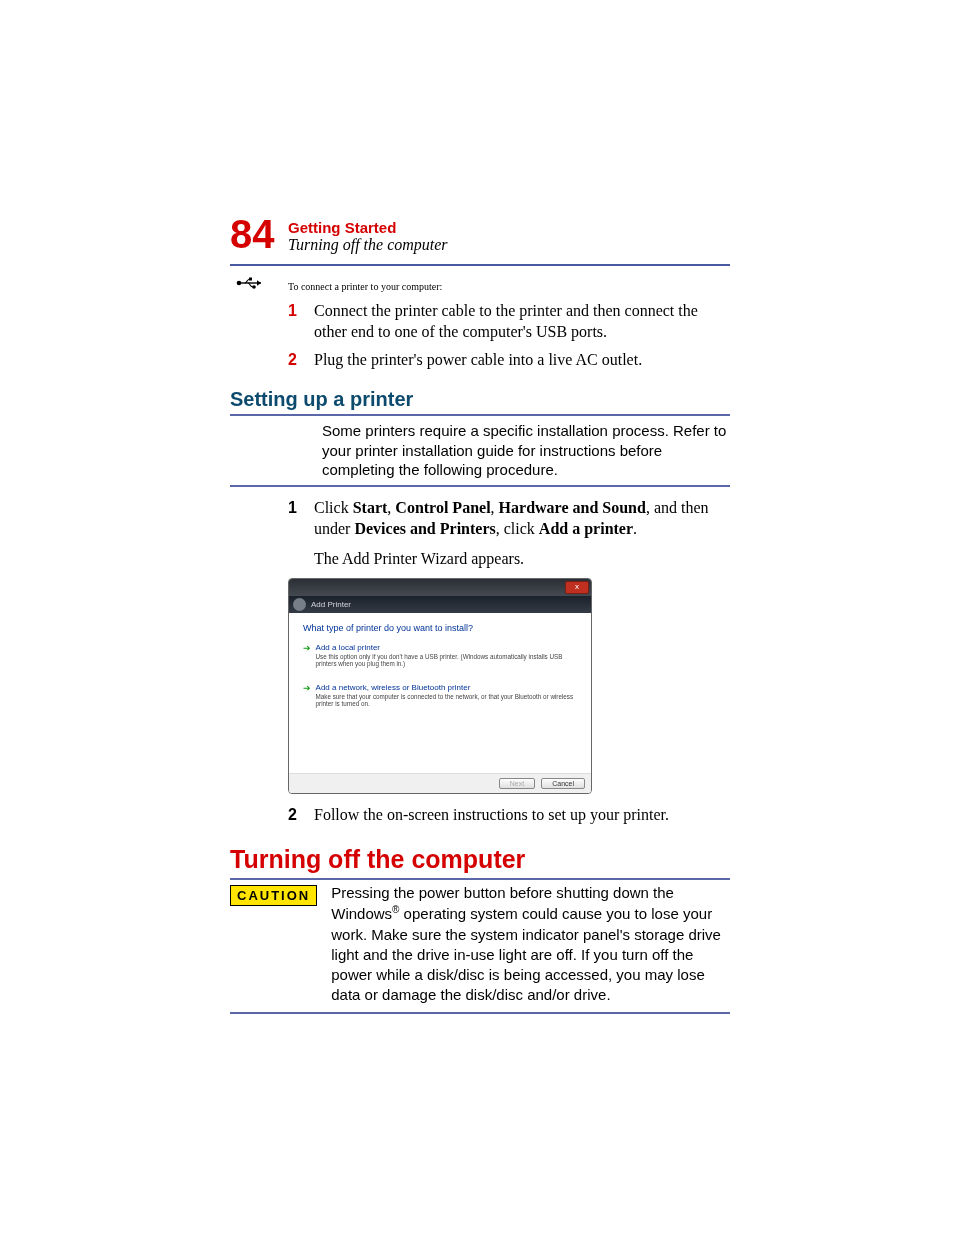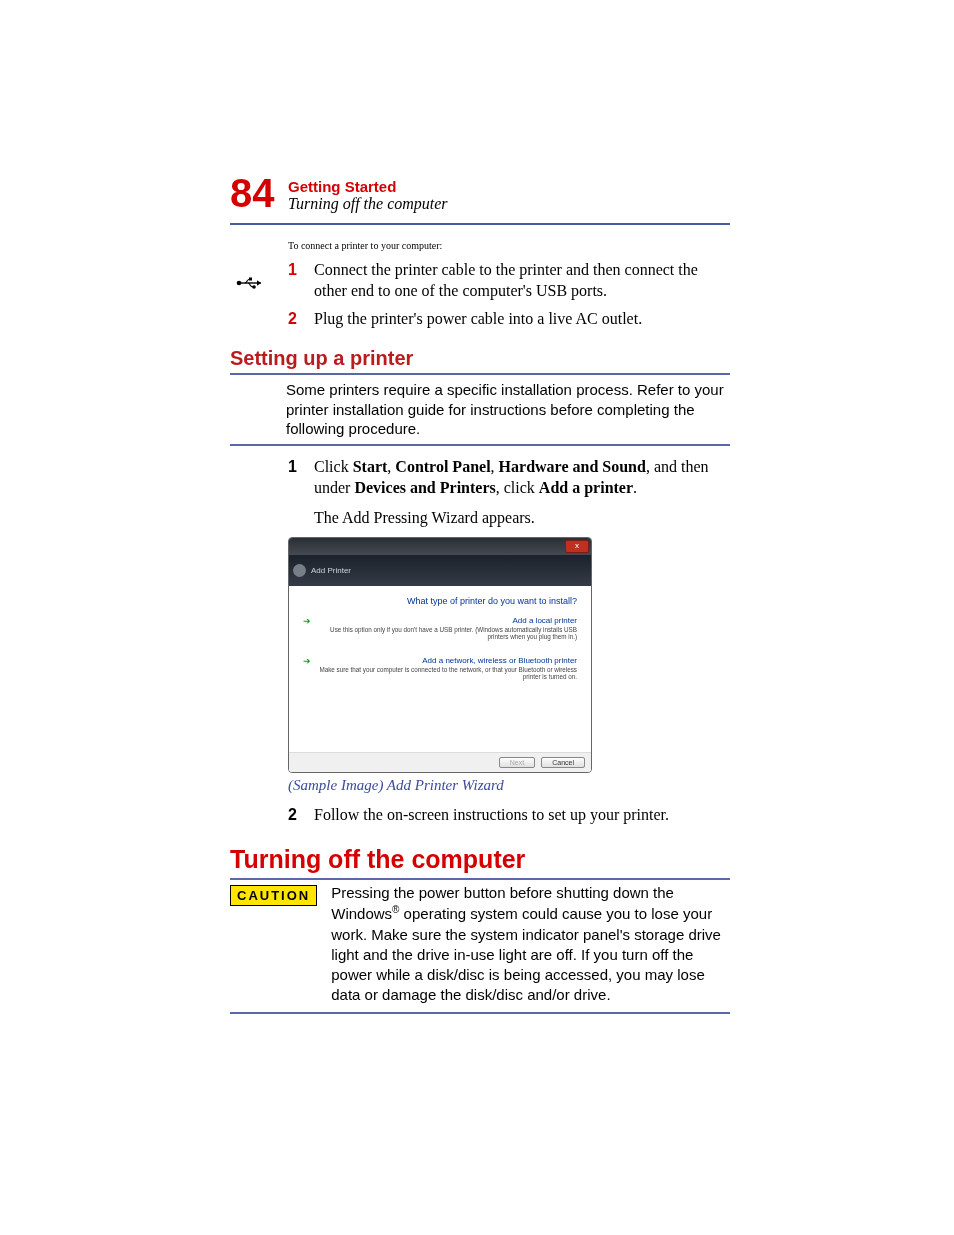--- a/index.html
+++ b/index.html
@@ -26,20 +26,21 @@
     line-height: 1;
     width: 58px;
     flex-shrink: 0;
   }
   .header-text { margin-top: 6px; }
   .chapter-title {
     font-family: "Arial Narrow", Arial, sans-serif;
     font-weight: 700;
     font-size: 15px;
     color: #d50000;
+    margin-top: 41px;
   }
   .section-title-italic {
     font-style: italic;
     font-size: 16px;
   }
   .hr-blue {
     border: none;
     border-top: 2px solid #4a5aa0;
     margin: 4px 0 14px 0;
   }
@@ -76,36 +77,36 @@
   }
   .usb-icon {
     position: absolute;
     left: 236px;
     top: 272px;
     font-size: 20px;
   }
   h2.section {
     font-family: "Arial Narrow", Arial, sans-serif;
     font-weight: 700;
-    color: #b91c1c;
+    color: #0c4a6e;
     font-size: 20px;
     margin: 18px 0 2px 0;
   }
   h2.major {
     font-family: "Arial Narrow", Arial, sans-serif;
     font-weight: 700;
     color: #d50000;
     font-size: 25px;
     margin: 20px 0 4px 0;
   }
   .note-box {
     margin: 0 0 0 0;
   }
   .note-body {
-    margin-left: 56px;
+    margin-left: 92px;
     font-family: Arial, Helvetica, sans-serif;
     font-size: 15px;
     line-height: 1.3;
     padding: 2px 0;
   }
   .caption-italic {
     font-style: italic;
     color: #3b4aa0;
     font-size: 15px;
     margin-left: 58px;
@@ -164,39 +165,38 @@
     height: 11px;
     background: #c03020;
     border: 1px solid #7a1e14;
     border-radius: 2px;
     color: #fff;
     font-size: 8px;
     line-height: 10px;
     text-align: center;
   }
   .wizard-nav {
-    height: 31px;
+    height: 17px;
     background: linear-gradient(#1c222b, #353b46);
     color: #cfd4dc;
     font-size: 8px;
     display: flex;
     align-items: center;
     padding-left: 4px;
   }
   .wizard-nav .back {
     width: 13px;
     height: 13px;
     border-radius: 50%;
     background: #777e88;
     margin-right: 5px;
   }
   .wizard-body {
-    padding: 10px 14px 6px 14px;
+    padding: 10px 14px 0 14px;
     min-height: 150px;
-    text-align: right;
   }
   .wizard-q {
     color: #003399;
     font-size: 9px;
     margin-bottom: 10px;
   }
   .wizard-opt {
     margin-bottom: 16px;
     display: flex;
   }
@@ -279,21 +279,21 @@
     <div class="note-box">
       <div class="note-body">Some printers require a specific installation process. Refer to your printer installation guide for instructions before completing the following procedure.</div>
     </div>
     <hr class="hr-blue-thin">
 
 
     <div class="list-row" style="margin-top:10px;">
       <div class="list-num-black">1</div>
       <div>
         <span>Click </span><span class="bold">Start</span><span>, </span><span class="bold">Control Panel</span><span>, </span><span class="bold">Hardware and Sound</span><span>, and then under </span><span class="bold">Devices and Printers</span><span>, click </span><span class="bold">Add a printer</span><span>.</span>
-        <div style="margin-top:8px;">The Add Pressing Wizard appears.</div>
+        <div style="margin-top:8px;">The Add Printer Wizard appears.</div>
       </div>
     </div>
 
     <div class="wizard">
       <div class="wizard-titlebar">
         <div class="wizard-close">x</div>
       </div>
       <div class="wizard-nav">
         <div class="back"></div>
         <span>Add Printer</span>
@@ -314,21 +314,20 @@
             <div class="wizard-opt-desc">Make sure that your computer is connected to the network, or that your Bluetooth or wireless printer is turned on.</div>
           </div>
         </div>
       </div>
       <div class="wizard-footer">
         <div class="wizard-btn disabled">Next</div>
         <div class="wizard-btn">Cancel</div>
       </div>
     </div>
 
-    <div class="caption-italic">(Sample Image) Add Printer Wizard</div>
 
     <div class="list-row" style="margin-top:10px;">
       <div class="list-num-black">2</div>
       <div>Follow the on-screen instructions to set up your printer.</div>
     </div>
 
     <h2 class="major">Turning off the computer</h2>
     <hr class="hr-blue-thin">
     <div class="caution-row">
       <div class="caution-badge">CAUTION</div>

